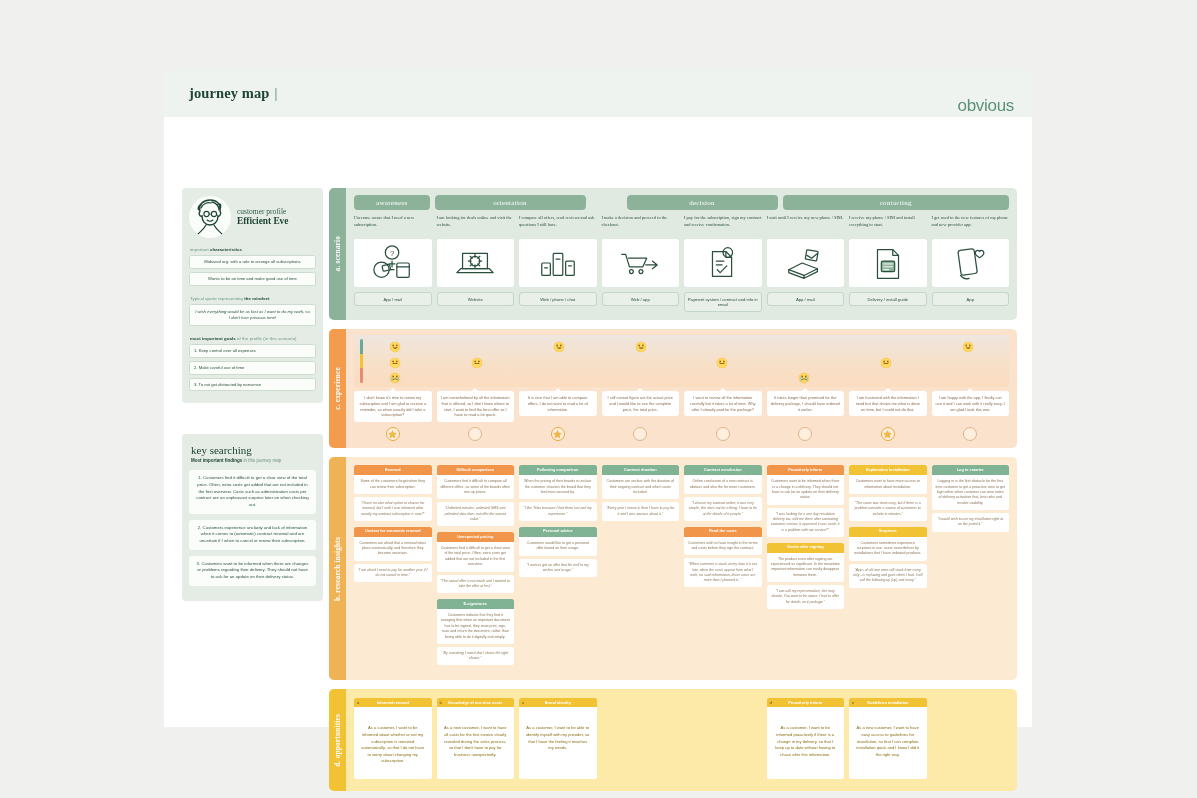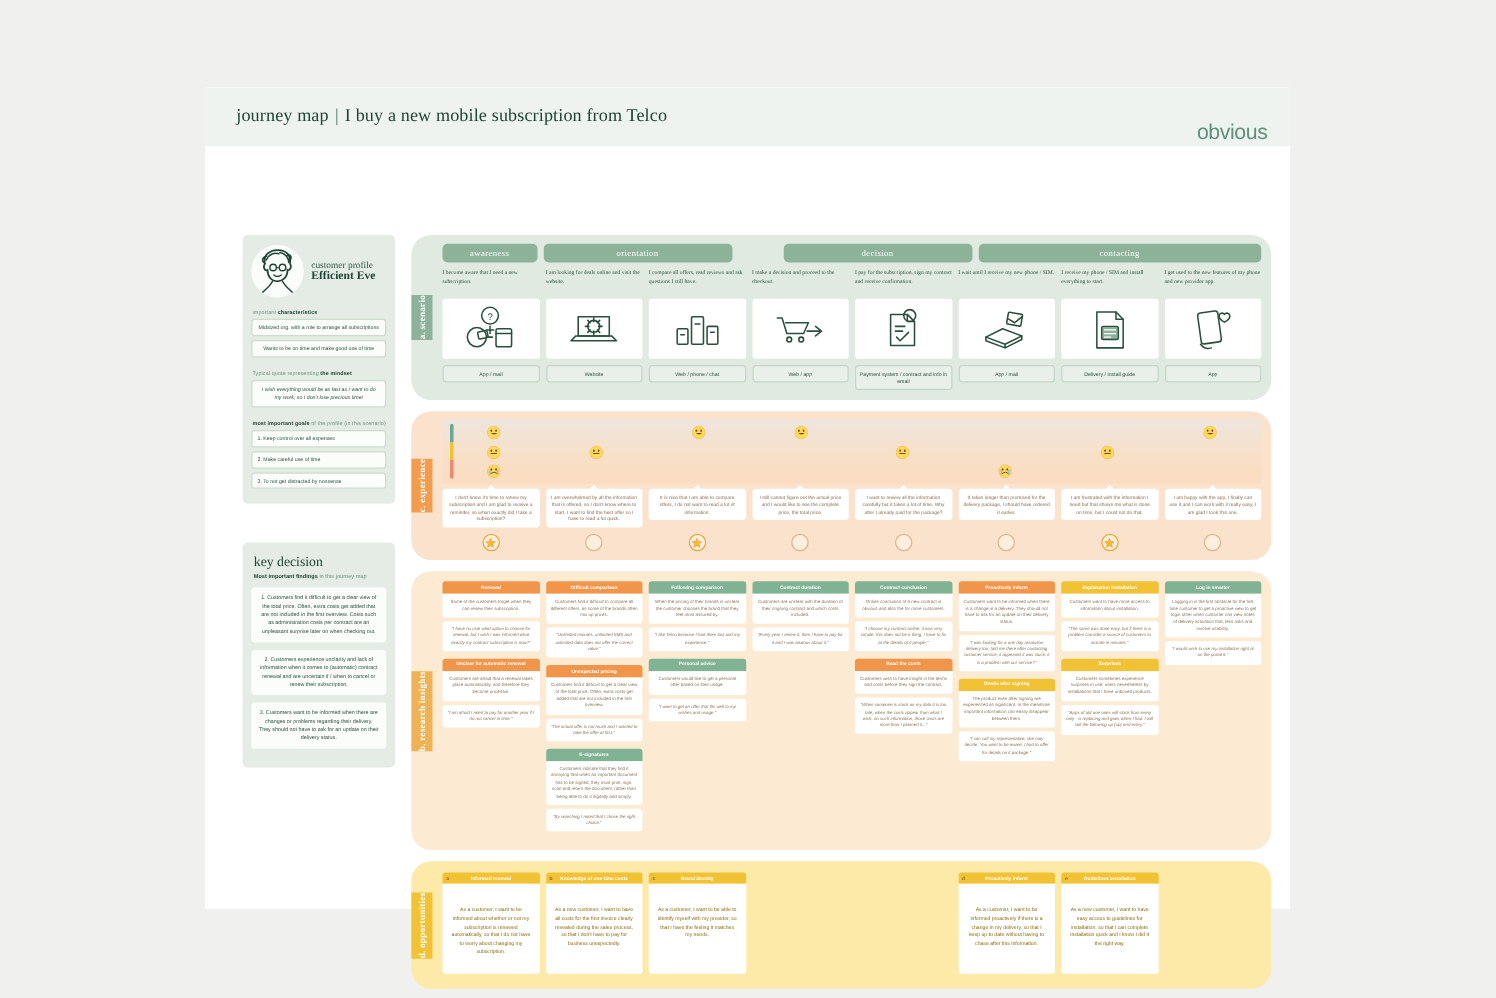--- a/index.html
+++ b/index.html
@@ -19,21 +19,21 @@
   
   .header {
     height: 47px;
     background: #eff3ef;
     display: flex;
     align-items: center;
     padding-left: 25px;
   }
   .hdr-bold {
     font-family: "Liberation Serif", serif;
-    font-weight: normal;
+    font-weight: bold;
     font-size: 14.5px;
     color: #1d4434;
     letter-spacing: .1px;
   }
   .hdr-pipe {
     font-family: "Liberation Serif", serif;
     font-size: 14.5px;
     color: #4a7a62;
     margin: 0 5px;
   }
@@ -42,22 +42,22 @@
     font-size: 14.5px;
     color: #1d4434;
     letter-spacing: .1px;
   }
 
   .body-area { position: relative; padding: 9px 14px 0 18px; }
 
   
   .leftcol {
     position: absolute;
-    left: 30px; top: 71px;
-    width: 122px;
+    left: 18px; top: 71px;
+    width: 141px;
   }
   .panel {
     background: #e5ece5;
     border-radius: 4px;
     padding: 8px 7px 9px 7px;
   }
   .panel + .panel { margin-top: 31px; }
 
   .prof-top { display: flex; align-items: center; gap: 6px; margin-bottom: 9px; }
   .avatar {
@@ -112,21 +112,21 @@
     font-size: 4.3px;
     line-height: 1.55;
     color: #2a4f3c;
     text-align: center;
     padding: 5px 6px;
     margin-bottom: 6px;
   }
 
   
   .rows { position: absolute; left: 165px; top: 71px; width: 688px; }
-  .row { display: flex; border-radius: 16px; overflow: hidden; margin-bottom: 9px; align-items: center; }
+  .row { display: flex; border-radius: 5px; overflow: hidden; margin-bottom: 9px; }
   .rail {
     flex: 0 0 17px;
     display: flex; align-items: center; justify-content: center;
   }
   .rail span {
     writing-mode: vertical-rl;
     transform: rotate(180deg);
     font-family: "Liberation Serif", serif;
     font-weight: bold;
     font-size: 7.3px;
@@ -320,21 +320,20 @@
   }
 </style>
 </head>
 <body>
 
 <div class="page">
 
   <div class="header">
     <span class="hdr-bold">journey map</span>
     <span class="hdr-pipe">|</span>
-    <span class="hdr-rest">I buy a new mobile subscription from Telco</span>
   </div>
 
   <div class="body-area">
 
     <div class="leftcol">
 
       <div class="panel">
         <div class="prof-top">
           <div class="avatar">
             <svg width="36" height="38" viewBox="0 0 36 38">
@@ -368,21 +367,21 @@
         <div class="gap"></div>
         <div class="sect-head">
           <b>most important goals </b><span>of the profile (in this scenario)</span>
         </div>
         <div class="chip left">1. Keep control over all expenses</div>
         <div class="chip left">2. Make careful use of time</div>
         <div class="chip left">3. To not get distracted by nonsense</div>
       </div>
 
       <div class="panel">
-        <div class="ki-title">key decision</div>
+        <div class="ki-title">key searching</div>
         <div class="ki-sub">
           <b>Most important findings </b><span>in this journey map</span>
         </div>
         <div class="ki-card">1. Customers find it difficult to get a clear view of the total price. Often, extra costs get added that are not included in the first overview. Costs such as administration costs per contract are an unpleasant surprise later on when checking out.</div>
         <div class="ki-card">2. Customers experience unclarity and lack of information when it comes to (automatic) contract renewal and are uncertain if / when to cancel or renew their subscription.</div>
         <div class="ki-card">3. Customers want to be informed when there are changes or problems regarding their delivery. They should not have to ask for an update on their delivery status.</div>
       </div>
     </div>
 
     <div class="rows">

